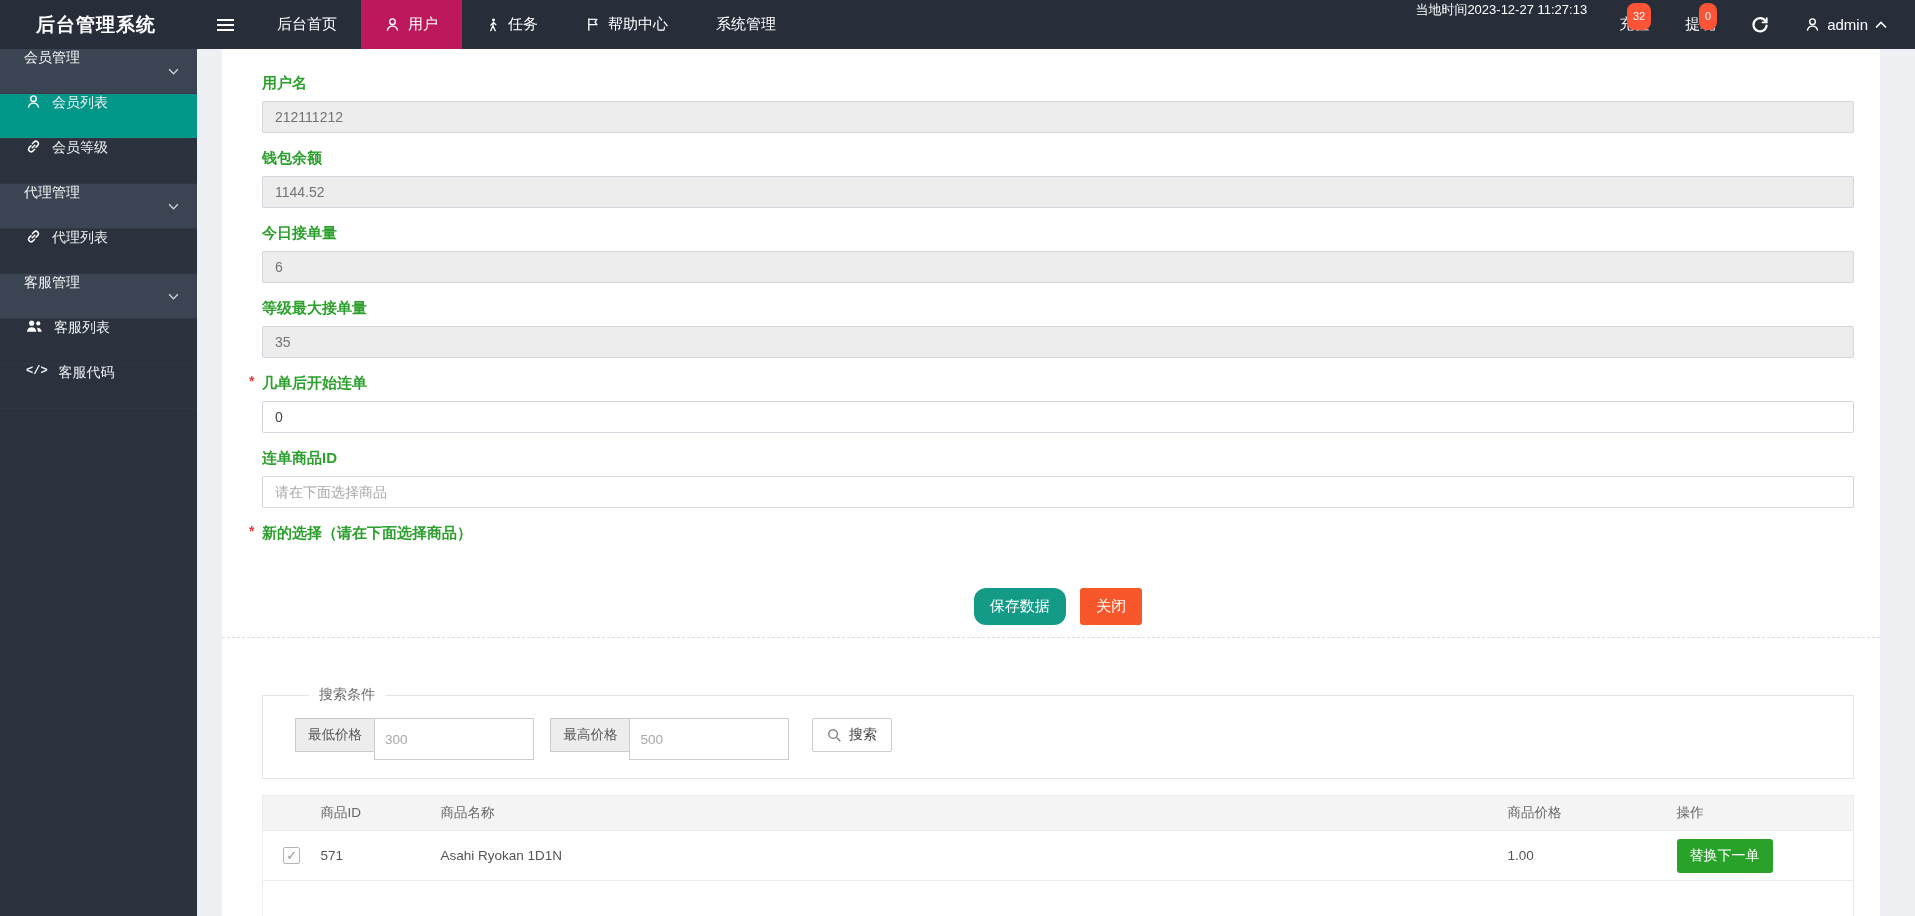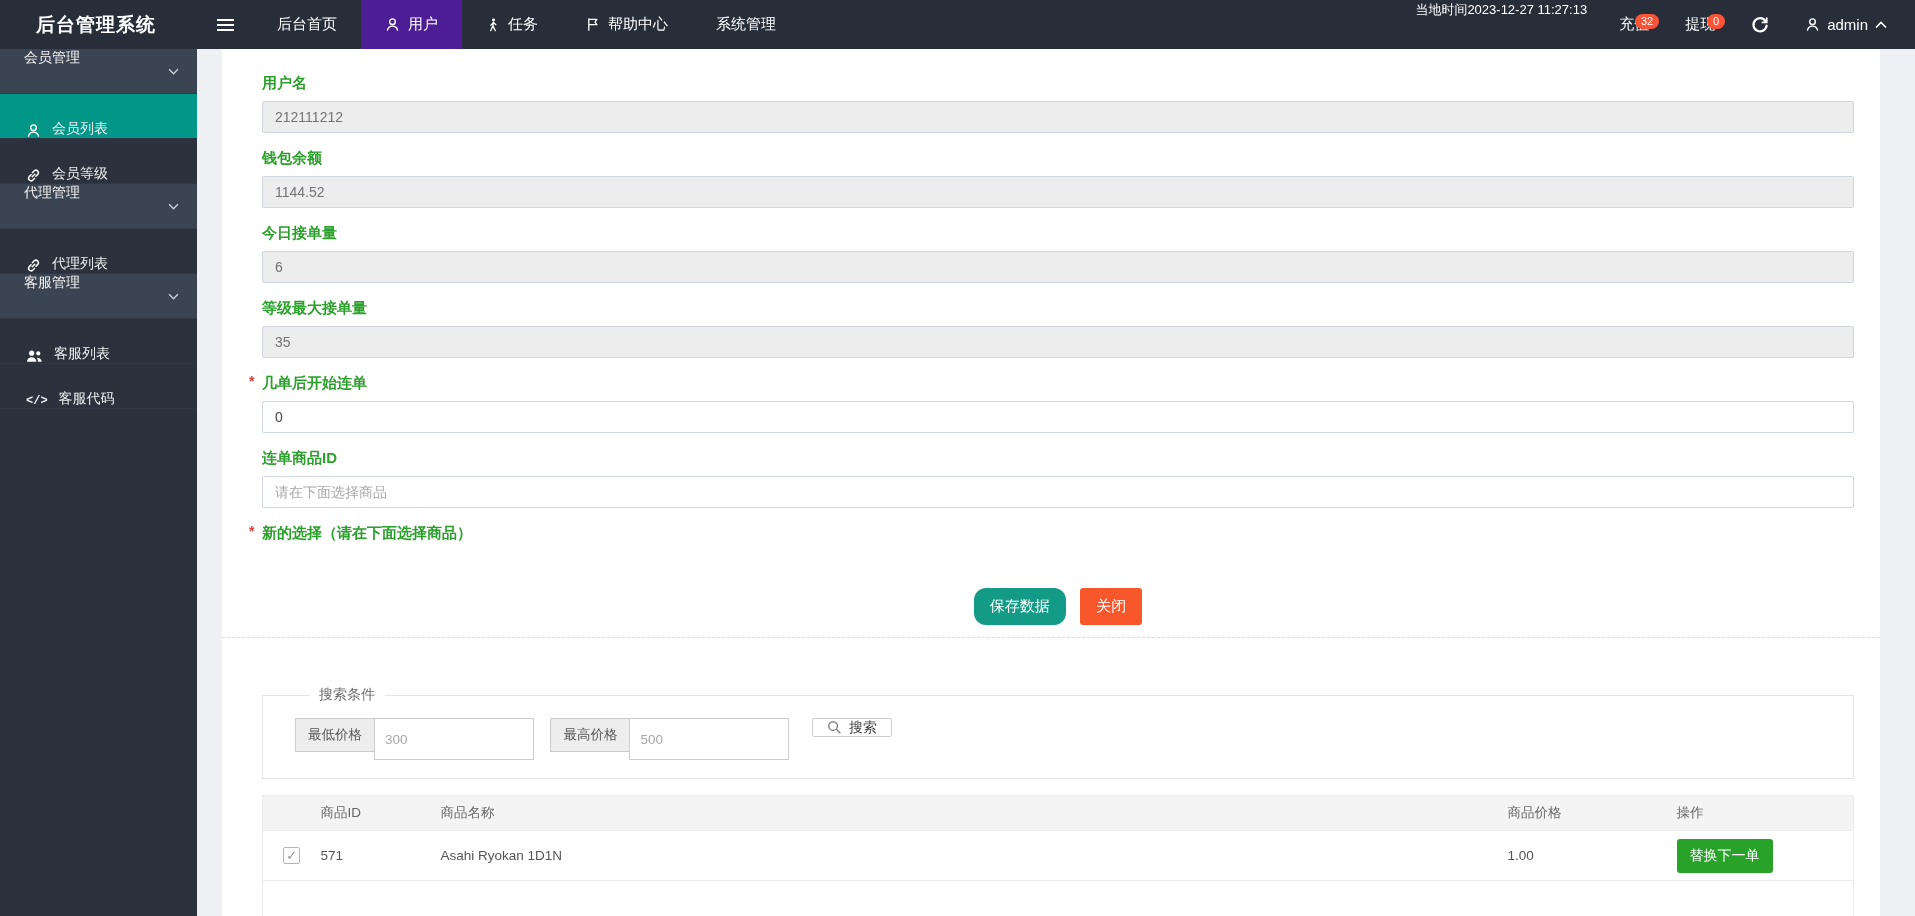--- a/index.html
+++ b/index.html
@@ -8,38 +8,38 @@
 
   
   .navbar { position:fixed; top:0; left:0; width:1915px; height:49px; background:#272e3a;
     display:flex; align-items:stretch; color:#fff; z-index:10; }
   .logo { width:197px; display:flex; align-items:center; padding-left:36px;
     font-size:19px; letter-spacing:1px; font-weight:bold; }
   .hamburger { width:56px; display:flex; align-items:center; justify-content:center; cursor:pointer; }
   .hamburger .bars { display:inline-block; }
   .hamburger .bars span { display:block; width:17px; height:2px; background:#fff; margin:3px 0; }
   .nav-tab { display:flex; align-items:center; gap:8px; padding:0 24px; font-size:15px; cursor:pointer; }
-  .nav-tab.active { background:#4c1d95; }
+  .nav-tab.active { background:#be185d; }
   .nav-right { margin-left:auto; display:flex; align-items:stretch; }
   .time-block { display:flex; flex-direction:row; justify-content:center; text-align:center;
     font-size:13px; line-height:1.55; margin-right:14px; }
   .nav-link { position:relative; display:flex; align-items:center; gap:7px; padding:0 18px;
     font-size:15px; cursor:pointer; }
-  .badge { position:absolute; top:3px; right:8px; background:#fd5337; color:#fff; font-size:11px;
-    line-height:1; padding:2px 6px; border-radius:8px;margin-top:11px; }
+  .badge { position:absolute; top:3px; right:16px; background:#fd5337; color:#fff; font-size:11px;
+    line-height:1; padding:8px 6px; border-radius:8px; }
   .admin-link { padding-right:28px; }
   .icon { display:inline-flex; align-items:center; justify-content:center; }
   .code-ic { font-family:"Liberation Mono","DejaVu Sans Mono",monospace; font-size:12px; font-weight:bold; }
 
   
   .sidebar { position:fixed; top:49px; left:0; bottom:0; width:197px; background:#2b323d; z-index:9; }
   .side-group { height:45px; background:#3b4452; color:#f2f2f2; font-size:14px;
     display:flex; padding:0 18px 0 24px; border-bottom:1px solid #333a46; cursor:pointer; }
   .side-group .chev { margin-left:auto; color:#cdd2da; }
-  .side-item { height:45px; color:#eef0f2; font-size:14px; display:flex; align-items:flex-end; gap:11px;
+  .side-item { height:45px; color:#eef0f2; font-size:14px; display:flex; align-items:flex-start; gap:11px;
     padding-left:26px; border-bottom:1px solid #303742; cursor:pointer; }
   .side-item.active { background:#009688; }
 
   
   .main { margin-left:197px; padding-top:49px; }
   .panel { margin:0 35px 0 25px; background:#fff; padding:25px 0 40px; min-height:1000px; }
   .inner { padding:0 26px 0 40px; }
 
   .f-label { position:relative; display:block; color:#2ca02c; font-weight:bold; font-size:15px; margin-bottom:8px; }
   .req { position:absolute; left:-13px; top:-1px; color:#e23b3b; font-size:14px; font-weight:bold; }
@@ -56,21 +56,21 @@
 
   .dashed { border-top:1px dashed #dcdcdc; margin-top:12px; }
 
   .search-fieldset { margin-top:48px; border:1px solid #e4e4e4; padding:14px 32px 18px; }
   .search-fieldset legend { font-size:14px; color:#6b6b6b; padding:0 10px; margin-left:14px; }
   .sgroup { display:inline-flex; margin-right:12px; vertical-align:top; }
   .addon { display:flex; align-items:center; height:34px; padding:0 12px; background:#ededed;
     border:1px solid #ccc; border-right:none; font-size:13.5px; color:#555; }
   .sinput { width:160px; height:42px; border:1px solid #ccc; padding:0 10px; font-size:13.5px;
     color:#444; outline:none; }
-  .sbtn { display:inline-flex; align-items:center; gap:7px; height:19px; padding:0 14px; background:#fff;
+  .sbtn { display:inline-flex; align-items:center; gap:7px; height:34px; padding:0 14px; background:#fff;
     border:1px solid #ccc; border-radius:2px; font-size:14px; color:#444; cursor:pointer;
     margin-left:6px; vertical-align:top; font-family:inherit; }
 
   table.products { width:100%; margin-top:16px; border-collapse:collapse; border:1px solid #ececec; }
   .products th { height:35px; background:#f4f4f4; font-weight:normal; text-align:left;
     color:#666; font-size:13.5px; }
   .products td { height:50px; border-top:1px solid #ececec; font-size:13.5px; color:#555; }
   .cb-cell { text-align:center; }
   .checkbox { display:inline-flex; align-items:center; justify-content:center; width:17px; height:17px;
     border:1px solid #b5b5b5; border-radius:2px; background:#fdfdfd; color:#979797; font-size:13px; cursor:pointer; }

